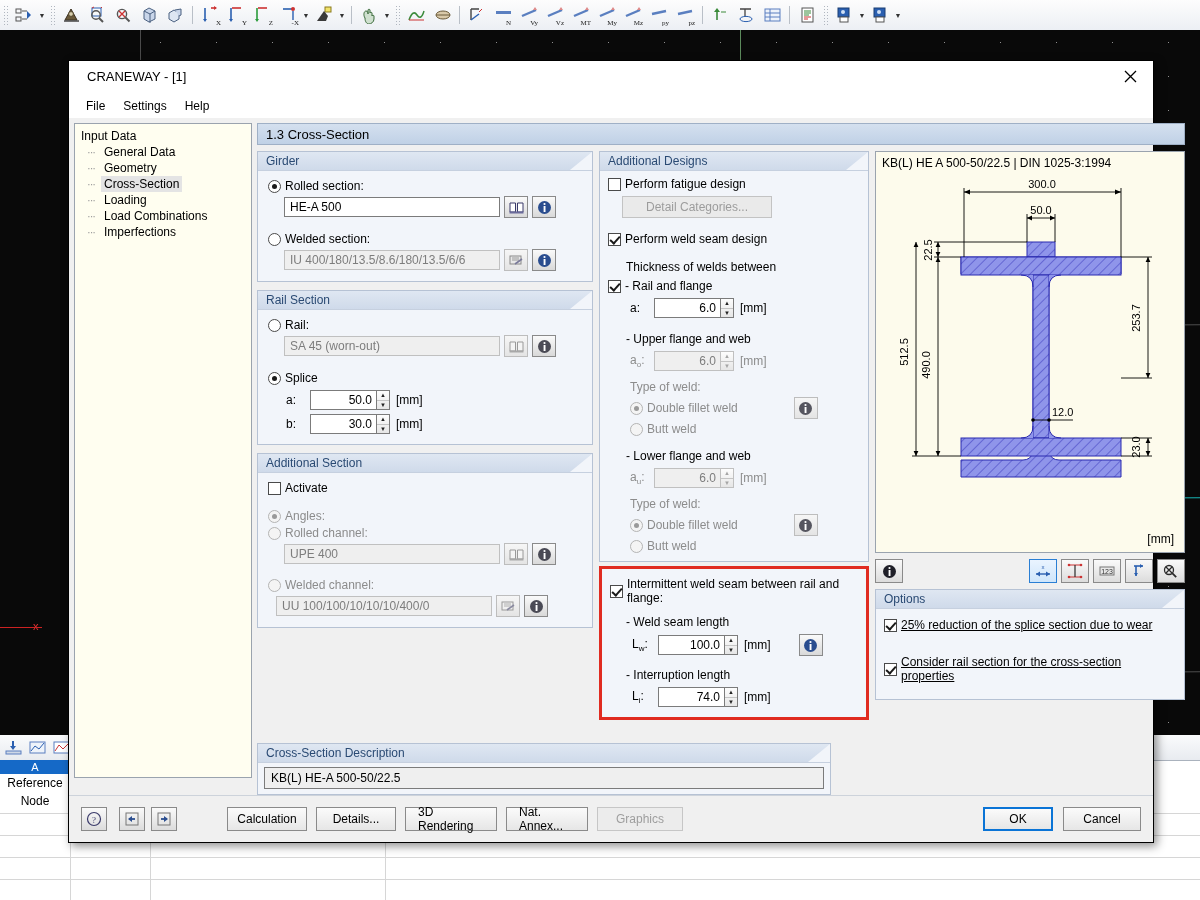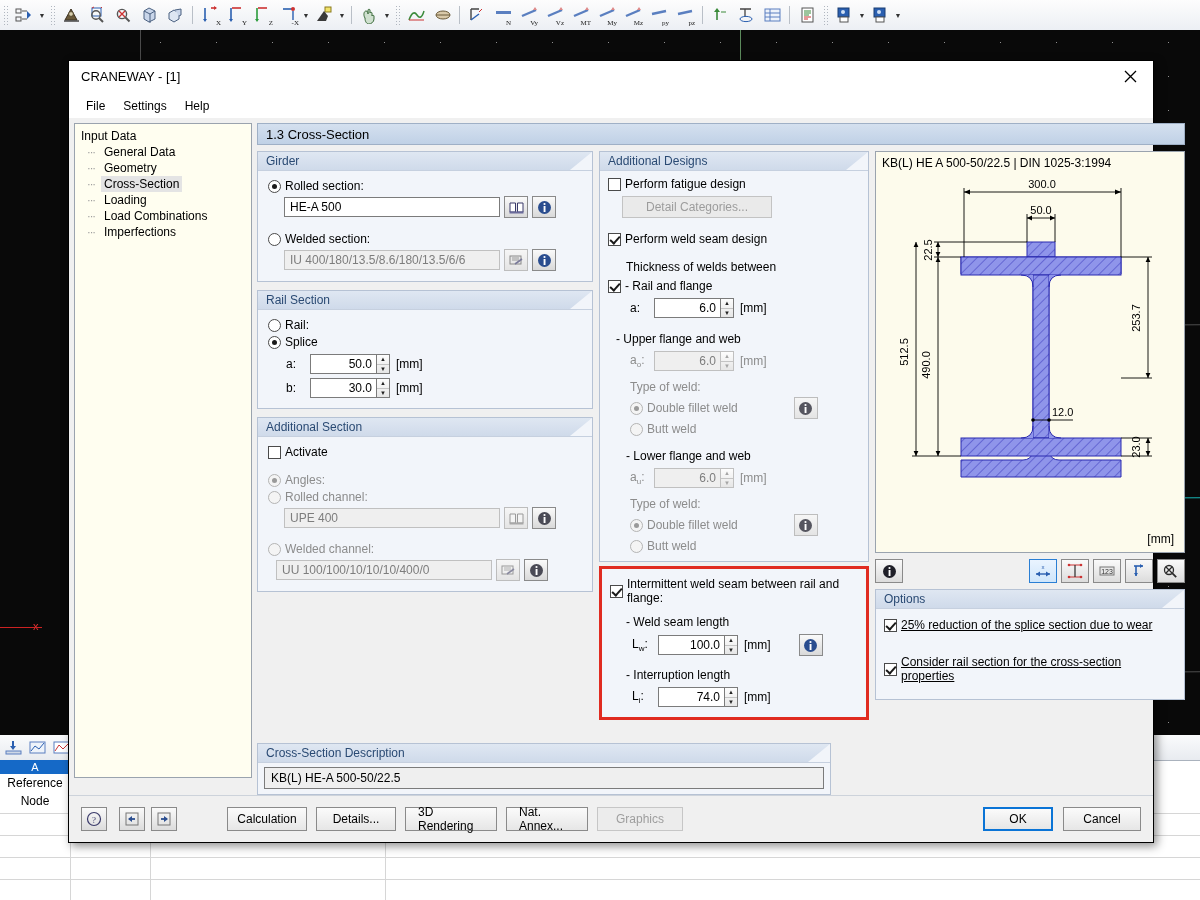--- a/index.html
+++ b/index.html
@@ -47,21 +47,21 @@
   #bg-redline{position:absolute;left:0;top:597px;width:42px;height:1px;background:#cc2222;}
 
   
   #dialog{
     position:absolute;left:68px;top:60px;width:1084px;height:781px;
     background:#f0f0f0;border:1px solid #000;
     box-shadow:3px 3px 9px rgba(0,0,0,.45);
     display:flex;flex-direction:column;
   }
   #titlebar{height:34px;background:#fff;position:relative;flex:0 0 auto;}
-  #title-text{position:absolute;left:12px;top:8px;font-size:13px;color:#000;}
+  #title-text{position:absolute;left:18px;top:8px;font-size:13px;color:#000;}
   #close-btn{position:absolute;right:0;top:0;width:46px;height:30px;
      display:flex;align-items:center;justify-content:center;cursor:pointer;background:#fff;}
   #close-btn svg{display:block;}
   #menubar{height:22px;background:#fff;display:flex;align-items:center;padding-left:8px;flex:0 0 auto;
            border-bottom:1px solid #fff;}
   .menu-item{padding:2px 9px;font-size:12px;color:#000;cursor:default;}
 
   #body{flex:1 1 auto;display:flex;padding:5px 5px 0 5px;gap:5px;position:relative;}
 
   
@@ -932,20 +932,37 @@
             </div>
           </div>
 
           <div class="gbox">
             <div class="gbox-title">Rail Section</div>
             <div class="gbox-body">
               <div class="row">
                 <span class="radio"></span>
                 <label class="ctl">Rail:</label>
               </div>
+              <div class="row" style="margin-left:16px;margin-bottom:14px;">
+                <div class="txt dis" style="width:216px">SA 45 (worn-out)</div>
+                <div class="btn-ico dis" style="margin-left:4px">
+                  <svg width="15" height="13" viewBox="0 0 15 13">
+                      <path d="M1 2h5.5v9H1z M8.5 2H14v9H8.5z" fill="#f4f4f4" stroke="#9a9a9a"></path>
+                      <path d="M6.5 2.5v8.5M8.5 2.5v8.5" stroke="#9a9a9a"></path>
+                      <rect x="0.5" y="10.5" width="14" height="2" fill="#a8a8a8"></rect>
+                    </svg>
+                </div>
+                <div class="btn-ico" style="margin-left:4px">
+                  <svg width="15" height="15" viewBox="0 0 15 15">
+                      <circle cx="7.5" cy="7.5" r="6.5" fill="#4a4a55"></circle>
+                      <circle cx="7.5" cy="4" r="1.1" fill="#fff"></circle>
+                      <rect x="6.6" y="6" width="1.9" height="6" fill="#fff"></rect>
+                    </svg>
+                </div>
+              </div>
               <div class="row">
                 <span class="radio on"></span>
                 <label class="ctl">Splice</label>
               </div>
               <div class="row" style="margin-left:18px;margin-top:5px;">
                 <label class="ctl" style="width:24px">a:</label>
                 <div class="txt num" style="width:67px">50.0</div>
                 <div class="spin">
                     <div>▲</div>
                     <div>▼</div>
@@ -1050,21 +1067,21 @@
               <div class="row" style="margin-left:22px;margin-top:5px;margin-bottom:14px;">
                 <label class="ctl" style="width:24px">a:</label>
                 <div class="txt num" style="width:67px">6.0</div>
                 <div class="spin">
                     <div>▲</div>
                     <div>▼</div>
                   </div>
                 <span class="unit">[mm]</span>
               </div>
 
-              <div class="row" style="margin-left:8px;margin-bottom:5px;">
+              <div class="row" style="margin-left:18px;margin-bottom:5px;">
                 <label class="ctl">- Upper flange and web</label>
               </div>
               <div class="row" style="margin-left:22px;margin-bottom:9px;">
                 <label class="ctl dis-txt" style="width:24px"><span>a</span><span class="sub">o</span><span>:</span></label>
                 <div class="txt dis num" style="width:67px">6.0</div>
                 <div class="spin dis">
                     <div>▲</div>
                     <div>▼</div>
                   </div>
                 <span class="unit dis">[mm]</span>

